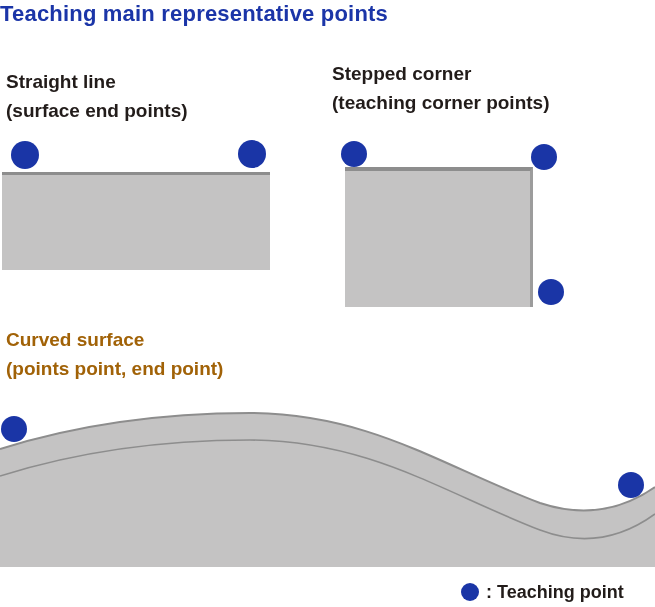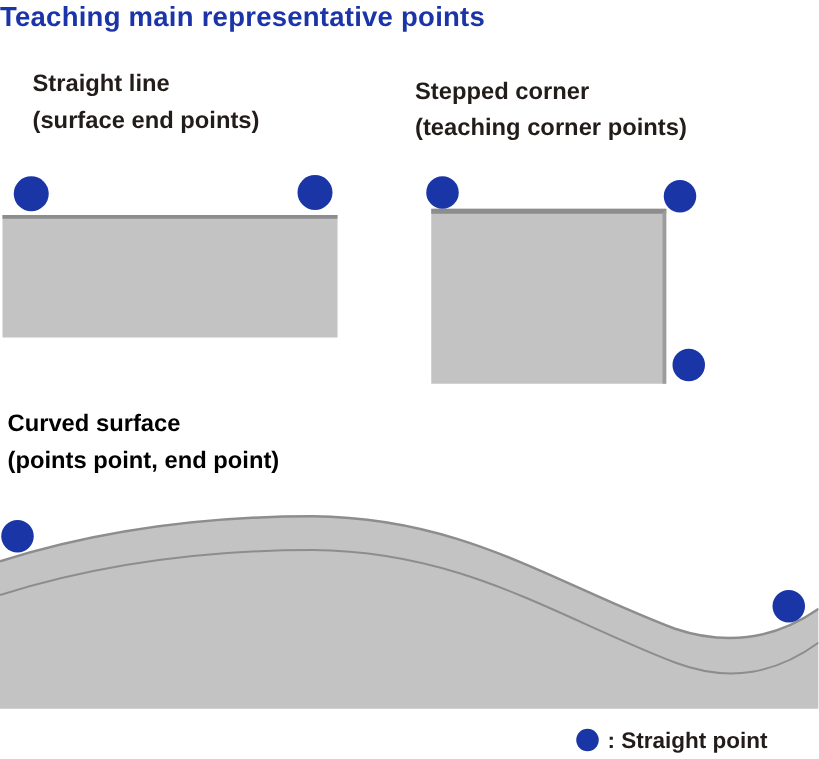--- a/index.html
+++ b/index.html
@@ -9,21 +9,21 @@
   }
   .page-title{
     position:absolute;left:0;top:1px;margin:0;
     font-size:22px;font-weight:bold;letter-spacing:0.2px;
   }
   .example-label{
     position:absolute;font-size:19px;font-weight:bold;line-height:29px;
     white-space:nowrap;
   }
   .example-label .line{display:block;}
-  .lbl-straight{left:6px;top:53px;margin-left:20px;}
+  .lbl-straight{left:6px;top:67px;}
   .lbl-stepped{left:332px;top:59px;}
   .lbl-curved{left:6px;top:325px;}
   .workpiece{position:absolute;box-sizing:border-box;}
   .wp-flat{
     left:2px;top:172px;width:268px;height:98px;
     border-top:3px solid transparent;
   }
   .wp-stepped{
     left:345px;top:167px;width:188px;height:140px;
     border-top:4px solid transparent;
@@ -60,30 +60,30 @@
 
   <div class="example-label lbl-stepped" style="color: rgb(34, 28, 26);">
     <span class="line">Stepped corner</span>
     <span class="line">(teaching corner points)</span>
   </div>
   <div class="workpiece wp-stepped" style="background: rgb(196, 195, 195); border-top-color: rgb(141, 141, 141); border-right-color: rgb(156, 156, 156);"></div>
   <div class="dot dot-md" style="left: 341px; top: 141px; background: rgb(26, 53, 166);"></div>
   <div class="dot dot-md" style="left: 531px; top: 144px; background: rgb(26, 53, 166);"></div>
   <div class="dot dot-md" style="left: 538px; top: 279px; background: rgb(26, 53, 166);"></div>
 
-  <div class="example-label lbl-curved" style="color: #000000;">
+  <div class="example-label lbl-curved" style="color: #a16207;">
     <span class="line">Curved surface</span>
     <span class="line">(points point, end point)</span>
   </div>
   <svg class="wave-svg" width="655" height="170" viewBox="0 0 655 170">
     <path d="M 0,49 C 70,27 150,13 250,13 C 370,14 440,65 540,103 C 585,118 622,110 655,87 L 655,167 L 0,167 Z" stroke="none" style="fill: rgb(196, 195, 195);"></path>
     <path d="M 0,49 C 70,27 150,13 250,13 C 370,14 440,65 540,103 C 585,118 622,110 655,87" fill="none" stroke-width="2" style="stroke: rgb(141, 141, 141);"></path>
     <path d="M 0,76 C 70,54 150,40 250,40 C 370,41 442,92 540,130 C 585,147 622,138 655,114" fill="none" stroke-width="1.6" style="stroke: rgb(141, 141, 141);"></path>
   </svg>
   <div class="dot dot-md" style="left: 1px; top: 416px; background: rgb(26, 53, 166);"></div>
   <div class="dot dot-md" style="left: 618px; top: 472px; background: rgb(26, 53, 166);"></div>
 
   <div class="legend">
     <span class="dot dot-sm" style="background: rgb(26, 53, 166);"></span>
-    <span class="legend-label" style="color: rgb(34, 28, 26);">: Straight point</span>
+    <span class="legend-label" style="color: rgb(34, 28, 26);">: Teaching point</span>
   </div>
 
 </div>
 
 </body></html>

